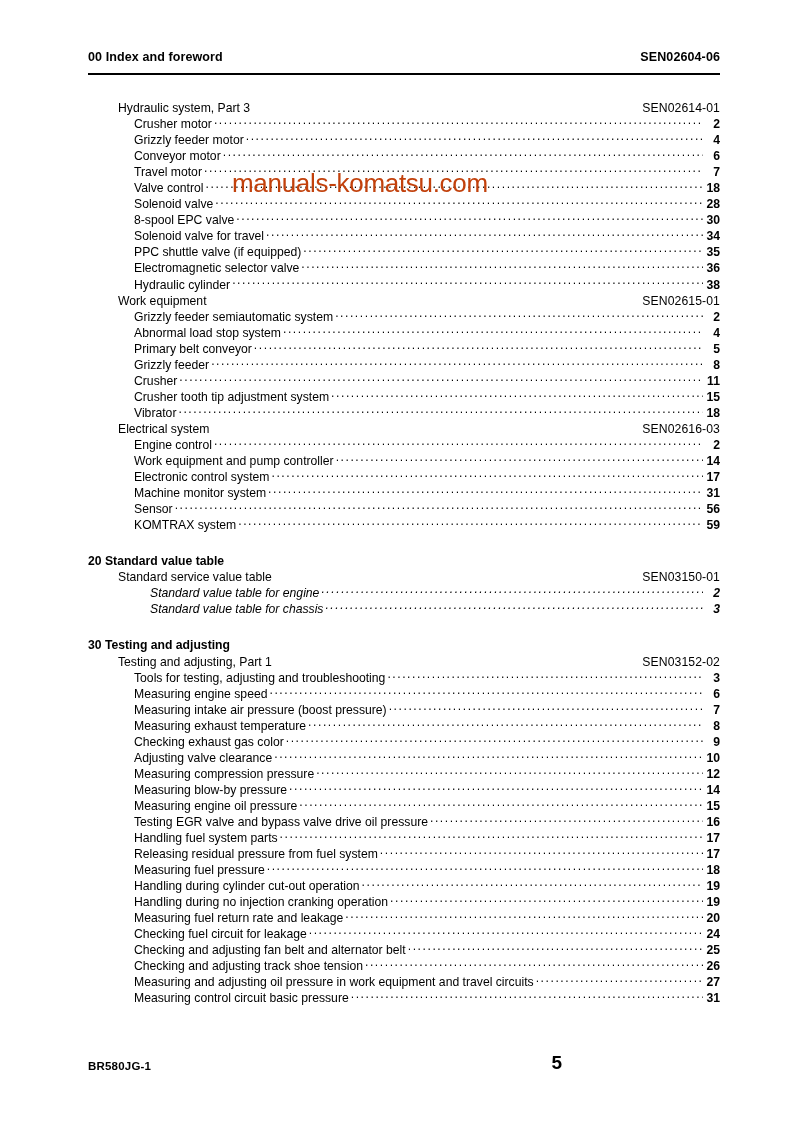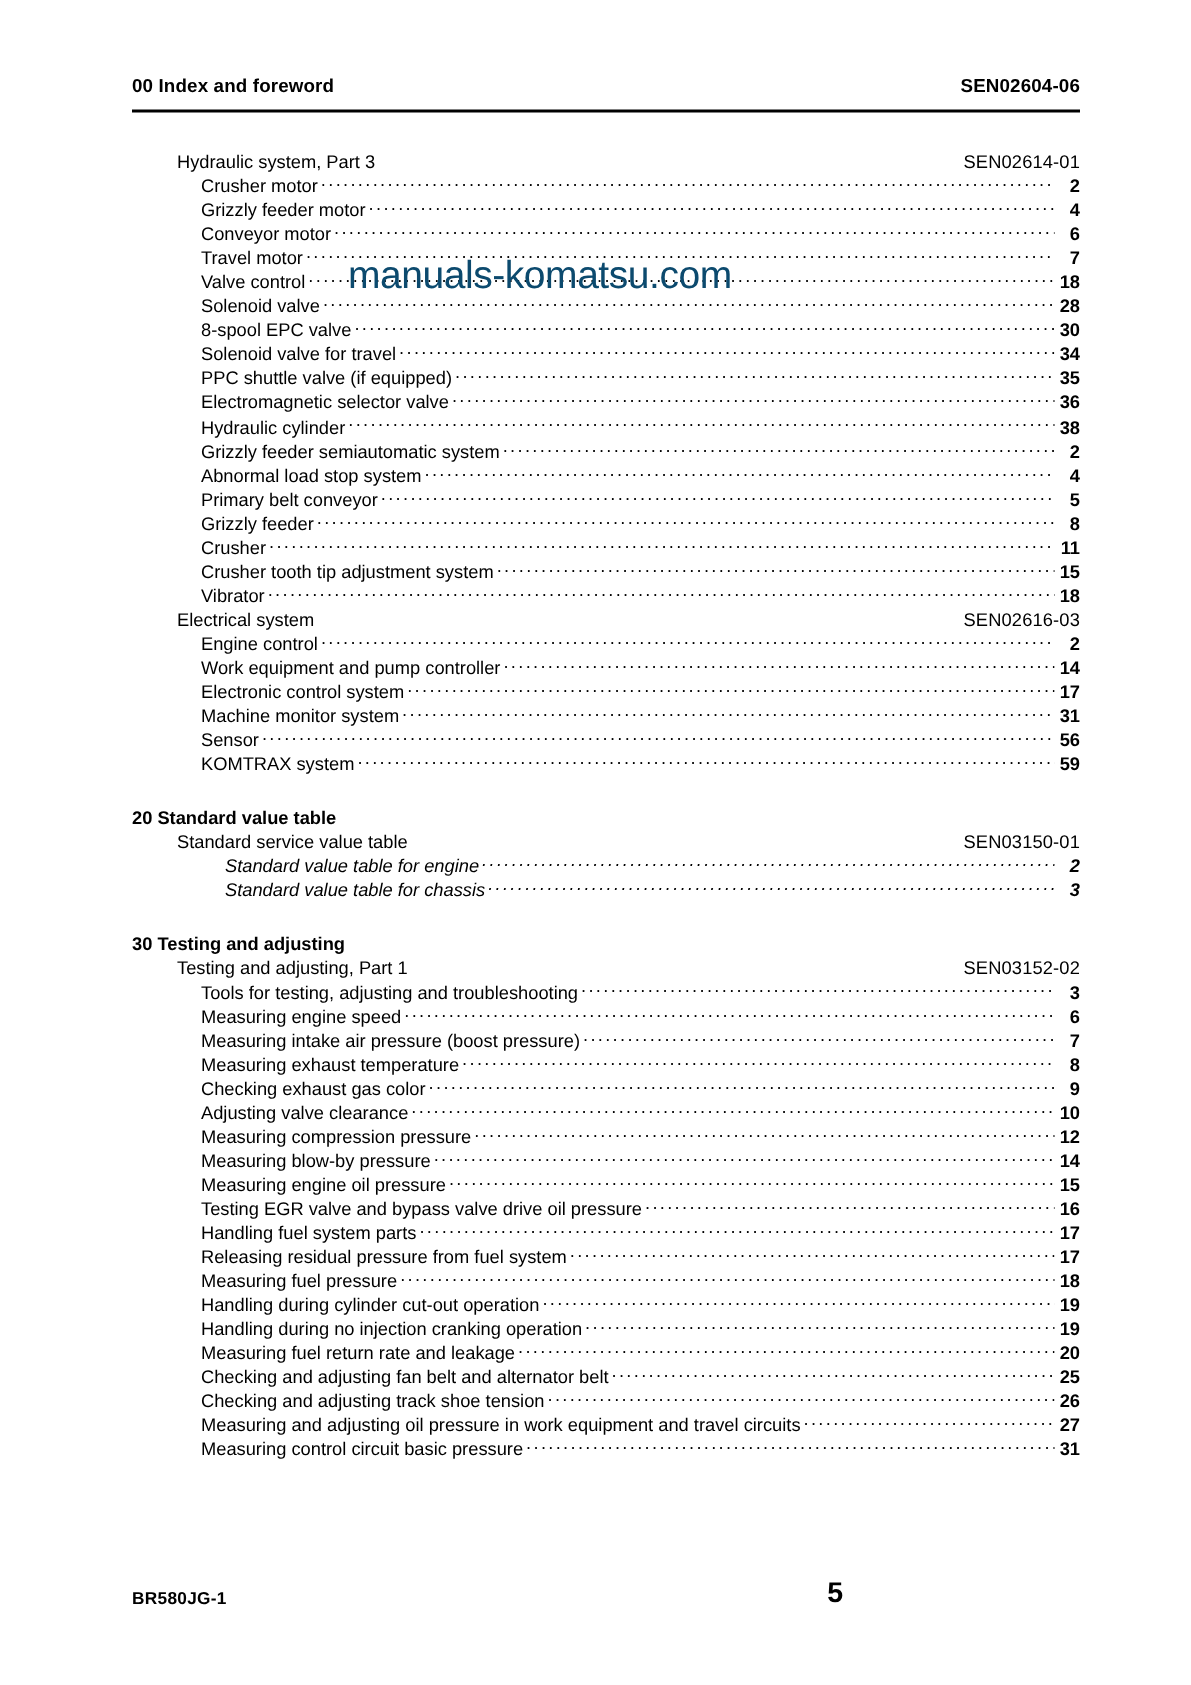--- a/index.html
+++ b/index.html
@@ -104,21 +104,21 @@
     letter-spacing: 0.1px;
   }
   .spacer { flex: 1 1 auto; }
 
   
   .watermark {
     position: absolute;
     left: 232px;
     top: 168px;
     font-size: 26px;
-    color: #0c4a6e;
+    color: #c2410c;
     font-family: "Liberation Sans", sans-serif;
     letter-spacing: -0.3px;
     white-space: nowrap;
     pointer-events: none;
   }
 
   
   .footer-left {
     position: absolute;
     left: 88px;
@@ -202,20 +202,25 @@
         <div class="row lvl2">
           <span class="label">Electromagnetic selector valve</span>
           <span class="leader"></span>
           <span class="pageno">36</span>
         </div>
         <div class="row lvl2">
           <span class="label">Hydraulic cylinder</span>
           <span class="leader"></span>
           <span class="pageno">38</span>
         </div>
+        <div class="row lvl1">
+          <span class="label">Work equipment</span>
+          <span class="spacer"></span>
+          <span class="sen">SEN02615-01</span>
+        </div>
         <div class="row lvl2">
           <span class="label">Grizzly feeder semiautomatic system</span>
           <span class="leader"></span>
           <span class="pageno">2</span>
         </div>
         <div class="row lvl2">
           <span class="label">Abnormal load stop system</span>
           <span class="leader"></span>
           <span class="pageno">4</span>
         </div>
@@ -385,20 +390,25 @@
           <span class="label">Handling during no injection cranking operation</span>
           <span class="leader"></span>
           <span class="pageno">19</span>
         </div>
         <div class="row lvl2">
           <span class="label">Measuring fuel return rate and leakage</span>
           <span class="leader"></span>
           <span class="pageno">20</span>
         </div>
         <div class="row lvl2">
+          <span class="label">Checking fuel circuit for leakage</span>
+          <span class="leader"></span>
+          <span class="pageno">24</span>
+        </div>
+        <div class="row lvl2">
           <span class="label">Checking and adjusting fan belt and alternator belt</span>
           <span class="leader"></span>
           <span class="pageno">25</span>
         </div>
         <div class="row lvl2">
           <span class="label">Checking and adjusting track shoe tension</span>
           <span class="leader"></span>
           <span class="pageno">26</span>
         </div>
         <div class="row lvl2">

